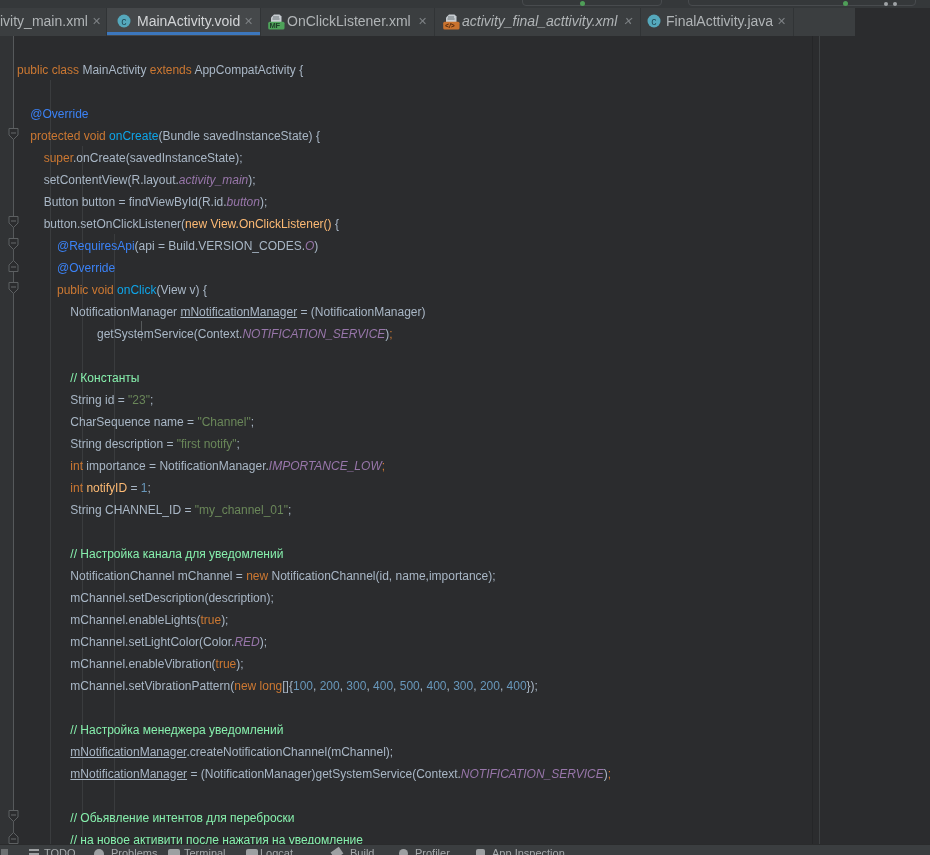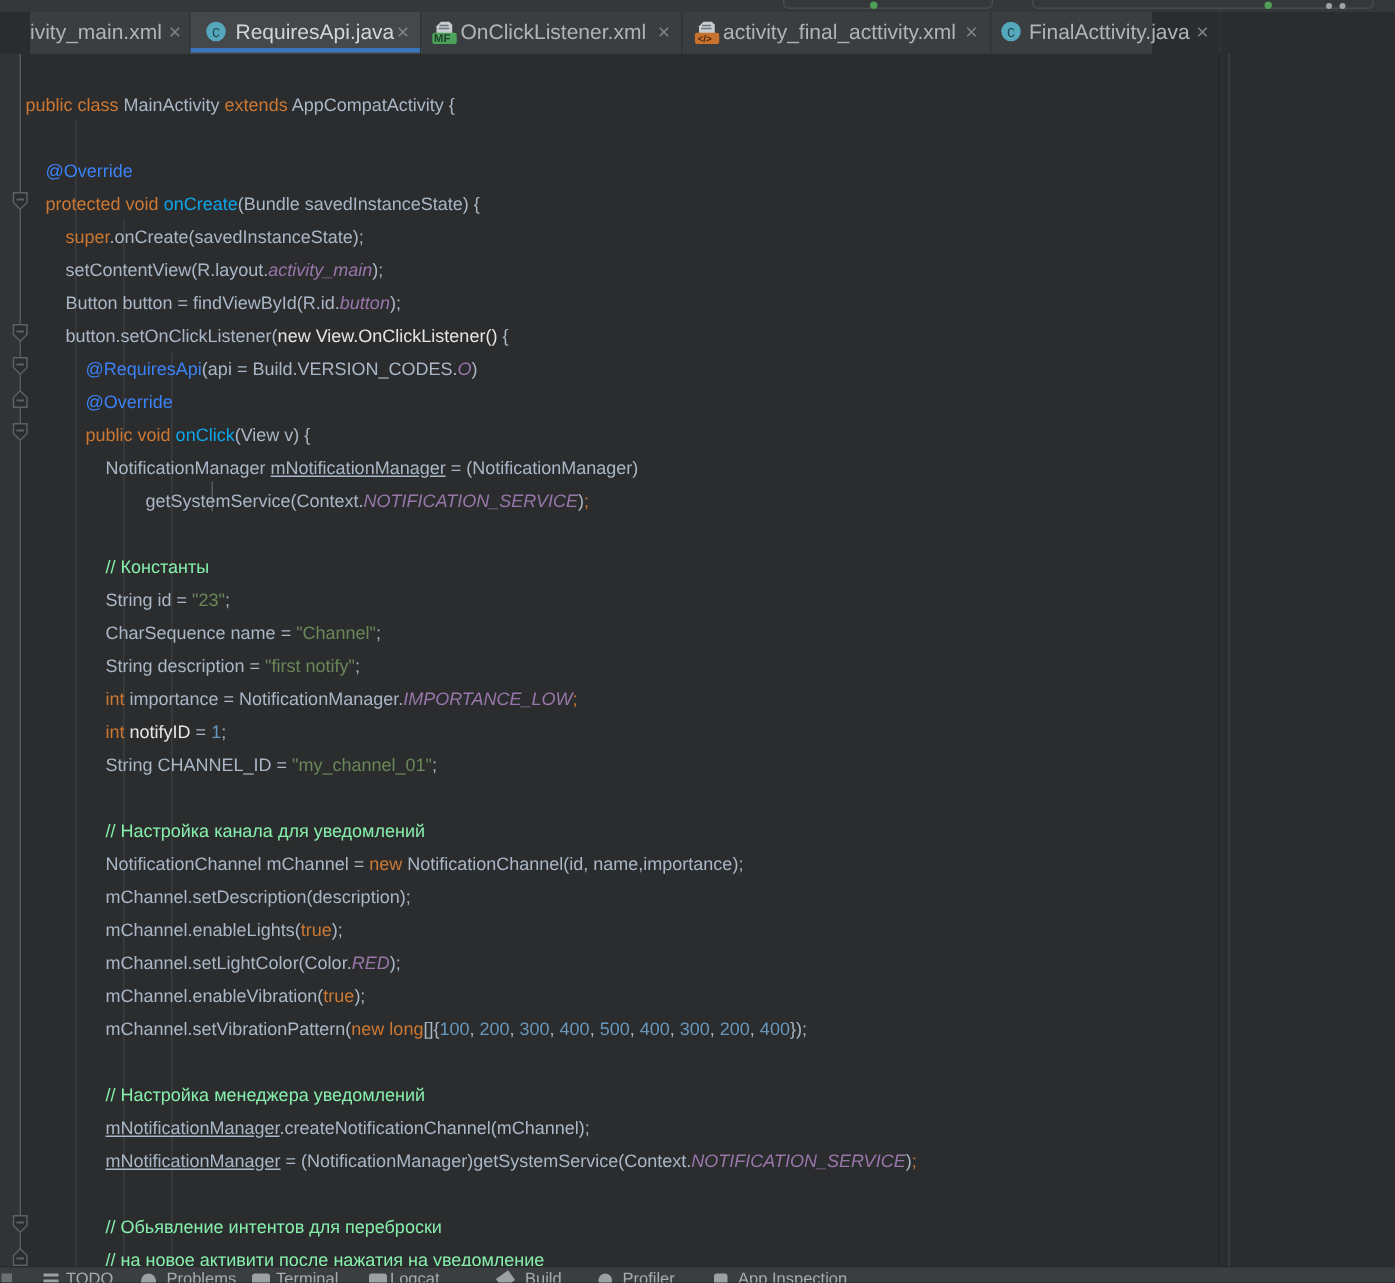--- a/index.html
+++ b/index.html
@@ -5,39 +5,39 @@
   * { margin:0; padding:0; box-sizing:border-box; }
   html,body { width:930px; height:855px; overflow:hidden; background:#2b2c2e; }
   body { position:relative; font-family:"Liberation Sans", sans-serif; }
   .abs { position:absolute; }
 
   
   #sliver { left:0; top:0; width:930px; height:8px; background:#35383a; }
   .tbtn { position:absolute; top:-10px; height:16px; border:1px solid #484b4e; border-radius:4px; }
 
   
-  #tabbar { left:0; top:8px; width:748px; height:28px; background:#3b3e40;margin-left:20px; }
+  #tabbar { left:0; top:8px; width:855px; height:28px; background:#3b3e40; }
   .tab { position:absolute; top:0; height:28px; }
   .tabtxt { position:absolute; top:5px; font-size:14px; color:#b0b4b6; white-space:pre; }
   .x { position:absolute; top:7px; font-size:11px; color:#7d8184; }
   .sep { position:absolute; top:0; width:1px; height:28px; background:#313436; }
 
   
   #editor { left:0; top:36px; width:930px; height:808px; background:#2b2c2e; overflow:hidden; }
   #gutter { left:0; top:0; width:13px; height:808px; background:#313335; }
   .vline { position:absolute; width:1px; }
 
   #code { position:absolute; left:17px; top:22.5px; font-family:Liberation Sans, sans-serif; font-size:12px; line-height:22px; color:#a9b7c6; white-space:pre; }
   .k { color:#cc7832; }
   .a { color:#3b82f6; }
   .f { color:#0ea5e9; }
   .s { color:#6a8759; }
   .n { color:#6897bb; }
   .c { color:#86efac; }
-  .g { color:#e5e5e5; }
+  .g { color:#fdba74; }
   .p { color:#9876aa; font-style:italic; }
   .u { text-decoration:underline; }
 
   
   #botbar { left:0; top:844px; width:930px; height:11px; background:#3b3e40; border-top:1px solid #2a2b2c; }
   .bi { position:absolute; top:2px; font-size:11px; color:#a7abad; white-space:pre; }
   .bico { position:absolute; background:#9da0a2; }
 </style>
 </head>
 <body>
@@ -54,36 +54,36 @@
 <div class="abs" id="tabbar">
   <div class="tab" style="left:0; width:106px;">
     <div class="tabtxt" style="left:0;">ivity_main.xml</div>
     <div class="x" style="left:92px;">✕</div>
   </div>
   <div class="tab" style="left:106px; width:155px; background:#45484a;">
     <svg class="abs" style="left:11px; top:6px;" width="14" height="14" viewBox="0 0 14 14">
       <circle cx="7" cy="7" r="6.5" fill="#55a8bc"></circle>
       <text x="7" y="10.5" font-family="Liberation Mono" font-size="9" fill="#1f4450" text-anchor="middle">C</text>
     </svg>
-    <div class="tabtxt" style="left:31px; color:#d3d5d7;">RequiresApi.java</div>
+    <div class="tabtxt" style="left:31px; color:#d3d5d7;">MainActivity.void</div>
     <div class="x" style="left:138px;">✕</div>
     <div class="abs" style="left:0; top:24px; width:155px; height:3px; background:#3c77bd;"></div>
   </div>
   <div class="tab" style="left:261px; width:174px;text-decoration:underline;">
     <svg class="abs" style="left:7px; top:6px;" width="17" height="16" viewBox="0 0 17 16">
       <path d="M6 0.5 h5.5 l2 2 v5.5 h-10.5 v-4.5 z" fill="#c7ccd1"></path>
       <rect x="5" y="2.5" width="6" height="1" fill="#6d7478"></rect>
       <rect x="4.5" y="4.5" width="7" height="1" fill="#6d7478"></rect>
       <rect x="0.2" y="7.8" width="16.3" height="7.6" rx="1.5" fill="#4ea35a"></rect>
       <text x="6.8" y="14" font-family="Liberation Sans" font-size="7.5" font-weight="bold" fill="#20402a" text-anchor="middle">MF</text>
     </svg>
     <div class="tabtxt" style="left:26px;">OnClickListener.xml</div>
     <div class="x" style="left:157px;">✕</div>
   </div>
-  <div class="tab" style="left:435px; width:206px;">
+  <div class="tab" style="left:435px; width:206px;font-style:italic;">
     <svg class="abs" style="left:8px; top:6px;" width="17" height="16" viewBox="0 0 17 16">
       <path d="M6 0.5 h5.5 l2 2 v5.5 h-10.5 v-4.5 z" fill="#c7ccd1"></path>
       <rect x="5" y="2.5" width="6" height="1" fill="#6d7478"></rect>
       <rect x="4.5" y="4.5" width="7" height="1" fill="#6d7478"></rect>
       <rect x="0.2" y="7.8" width="16.3" height="7.6" rx="1.5" fill="#c8722e"></rect>
       <text x="6.8" y="13.8" font-family="Liberation Sans" font-size="6.5" font-weight="bold" fill="#53290e" text-anchor="middle">&lt;/&gt;</text>
     </svg>
     <div class="tabtxt" style="left:27px;">activity_final_acttivity.xml</div>
     <div class="x" style="left:188px;">✕</div>
   </div>

